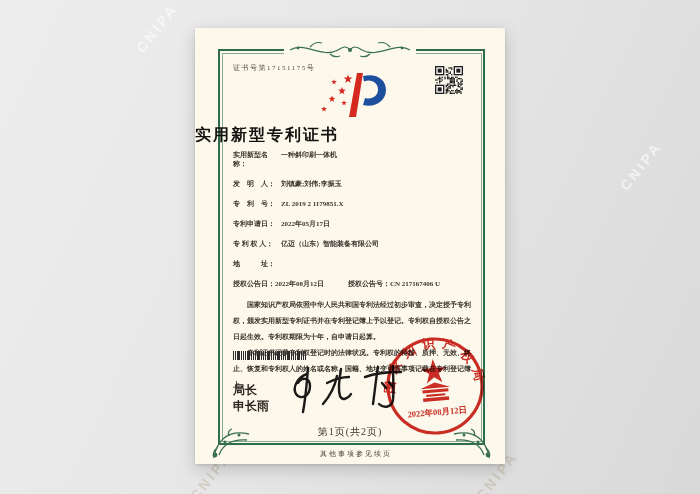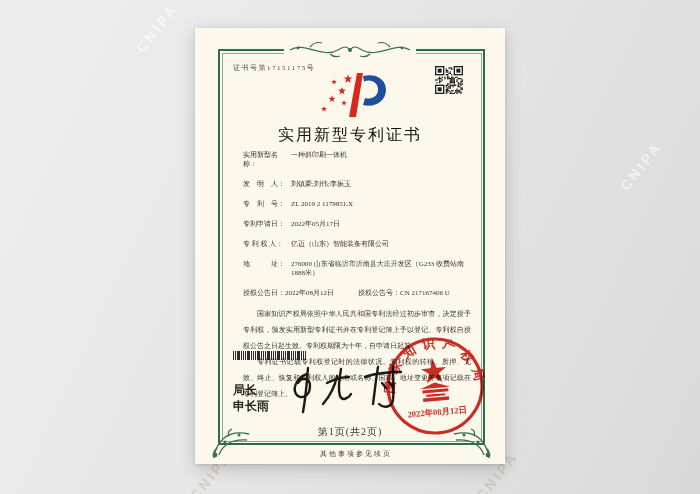--- a/index.html
+++ b/index.html
@@ -16,24 +16,24 @@
   .frame{position:absolute;left:23px;top:21px;right:20px;bottom:19px;border:2px solid #2f6b4d;}
   .frame::after{content:"";position:absolute;inset:1.5px;border:1px solid rgba(47,107,77,.55);}
   .orn-top{position:absolute;top:11px;left:50%;transform:translateX(-50%);width:132px;height:22px;background:#fcf8ec;z-index:2;}
   .orn-corner{position:absolute;bottom:4px;width:42px;height:32px;z-index:2;}
   .orn-corner.left{left:14px;}
   .orn-corner.right{right:11px;transform:scaleX(-1);}
   
   .cert-no{position:absolute;left:38px;top:35px;font-size:7px;letter-spacing:1.5px;color:#4d463c;}
   .qr{position:absolute;left:240px;top:38px;width:28px;height:28px;}
   .logo{position:absolute;left:122px;top:42px;width:74px;height:50px;}
-  .title{position:absolute;top:97px;left:0;right:0;text-align:center;font-size:16px;font-weight:normal;
+  .title{position:absolute;top:97px;left:0;right:0;text-align:left;font-size:16px;font-weight:bold;
     letter-spacing:2px;color:#141210;}
   
-  .body-block{position:absolute;left:48px;right:34px;top:123px;color:#3b352d;}
+  .body-block{position:absolute;left:38px;right:34px;top:123px;color:#3b352d;font-weight:bold;}
   .field-row{display:flex;font-size:7px;line-height:9px;margin-bottom:11px;}
   .f-label{flex:none;width:48px;}
   .f-value{flex:1;}
   .grant-row{display:flex;font-size:7px;line-height:9px;margin-bottom:8px;}
   .grant-row .pair2{margin-left:24px;}
   .para{font-size:7px;line-height:16px;text-align:justify;text-indent:14px;margin:0;color:#3b352d;}
   .para.first{margin-top:3px;}
   
   .barcode{position:absolute;left:38px;top:323px;width:73px;height:9px;
     background:repeating-linear-gradient(90deg,#2b2b2b 0 1px,transparent 1px 2px),
@@ -263,21 +263,20 @@
       <div class="field-row">
         <span class="f-label">专利申请日：</span>
         <span class="f-value">2022年05月17日</span>
       </div>
       <div class="field-row">
         <span class="f-label">专 利 权 人：</span>
         <span class="f-value">亿迈（山东）智能装备有限公司</span>
       </div>
       <div class="field-row">
         <span class="f-label">地　　　址：</span>
-        <span class="f-value">276000 山东省临沂市沂南县大庄开发区（G233 收费站南1888米）</span>
       </div>
       <div class="grant-row">
         <span>授权公告日：</span>
         <span>2022年08月12日</span>
         <span class="pair2">授权公告号：</span>
         <span>CN 217167406 U</span>
       </div>
       <p class="para first">国家知识产权局依照中华人民共和国专利法经过初步审查，决定授予专利权，颁发实用新型专利证书并在专利登记簿上予以登记。专利权自授权公告之日起生效。专利权期限为十年，自申请日起算。</p>
       <p class="para">专利证书记载专利权登记时的法律状况。专利权的转移、质押、无效、终止、恢复和专利权人的姓名或名称、国籍、地址变更等事项记载在专利登记簿上。</p>
     </div>

